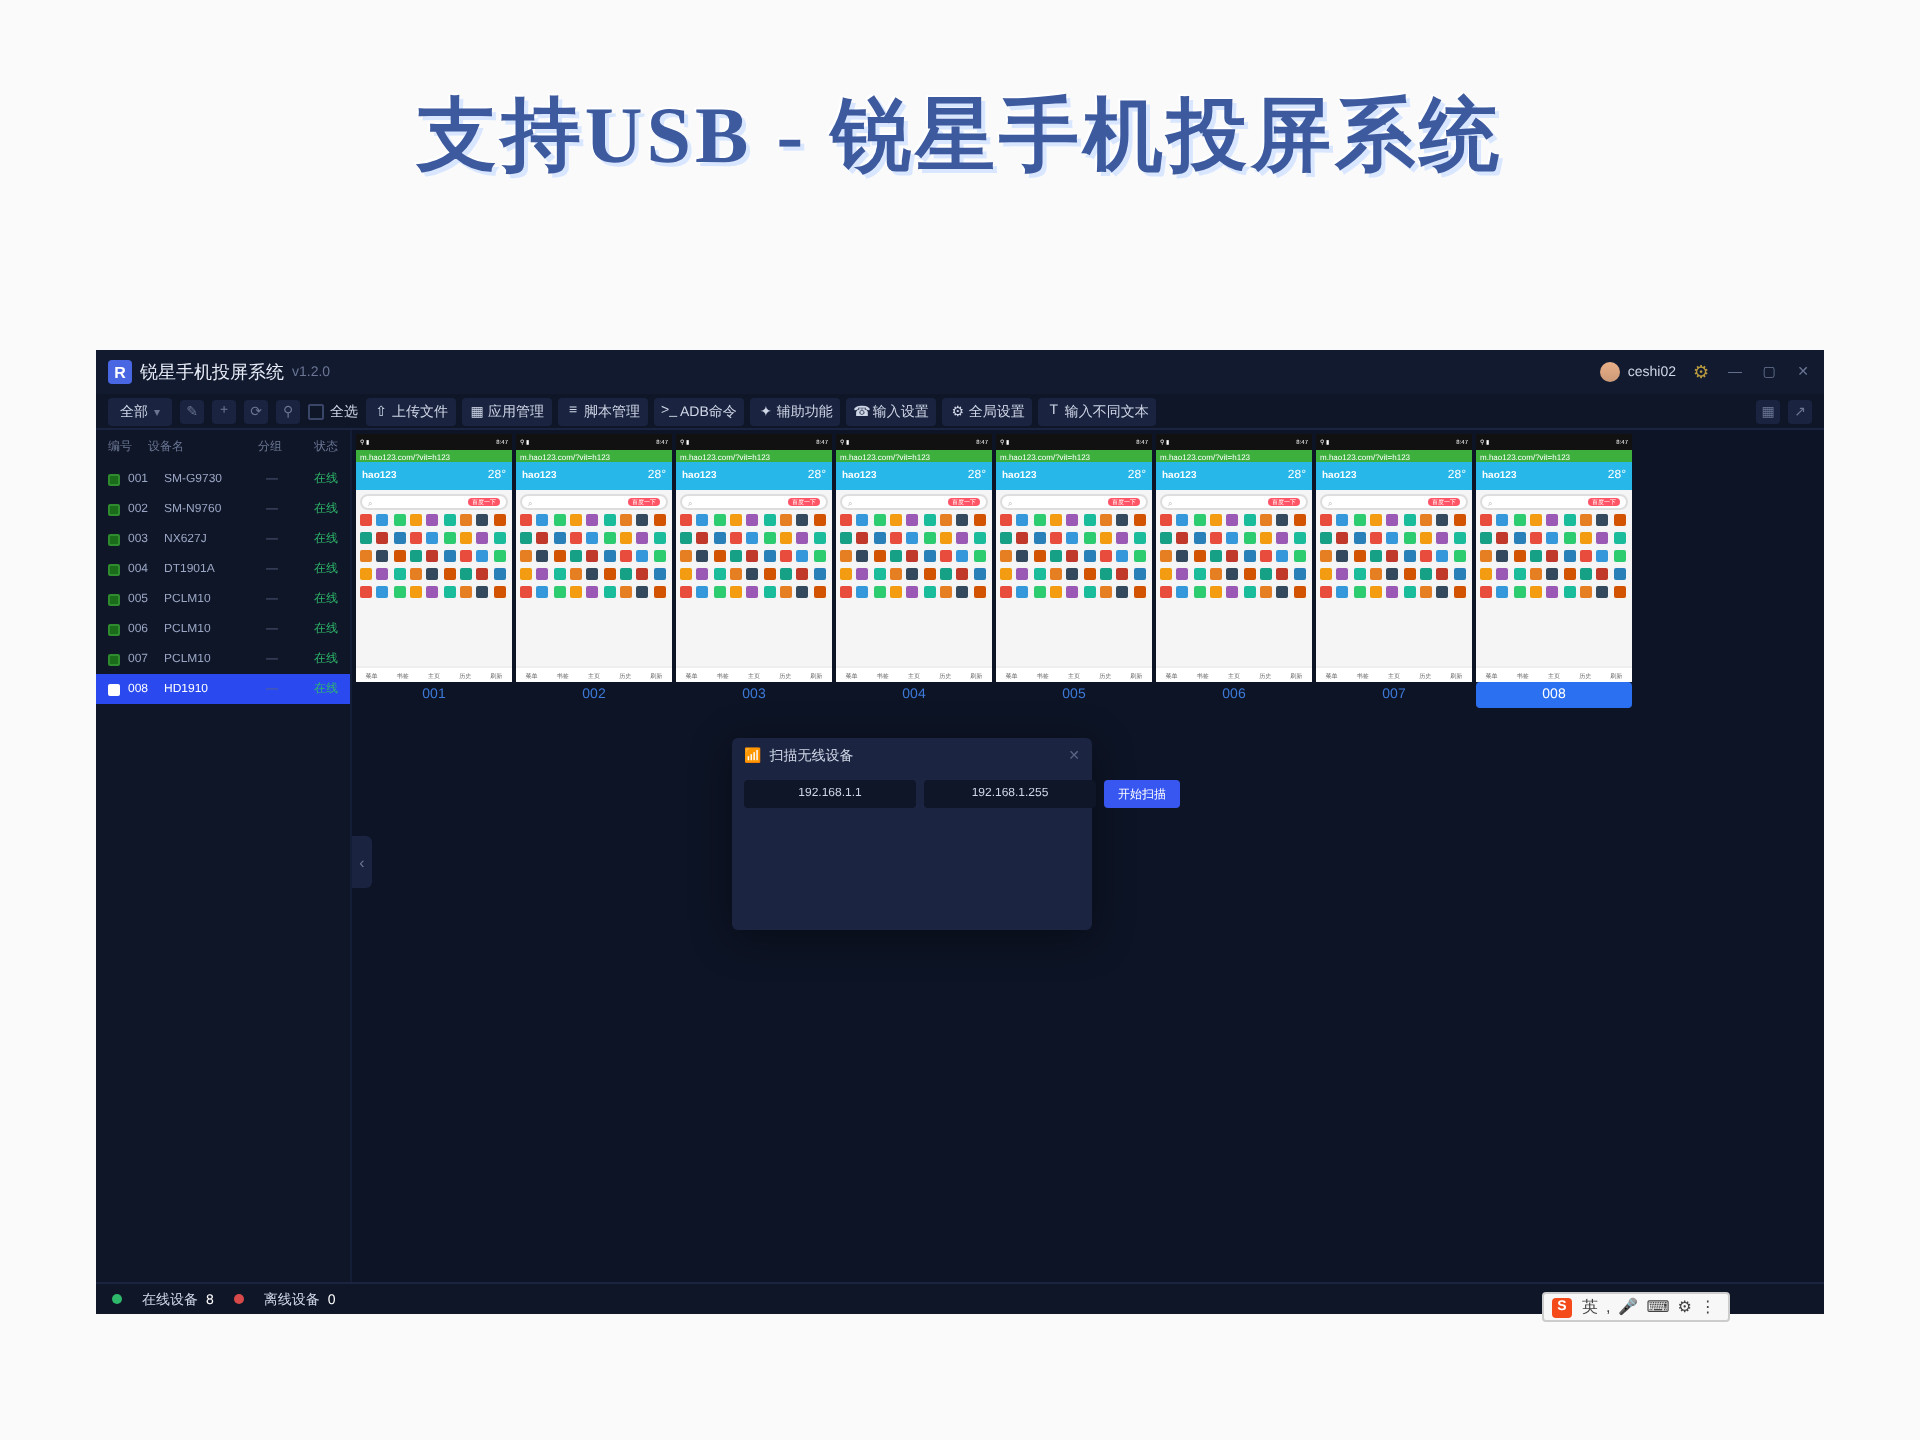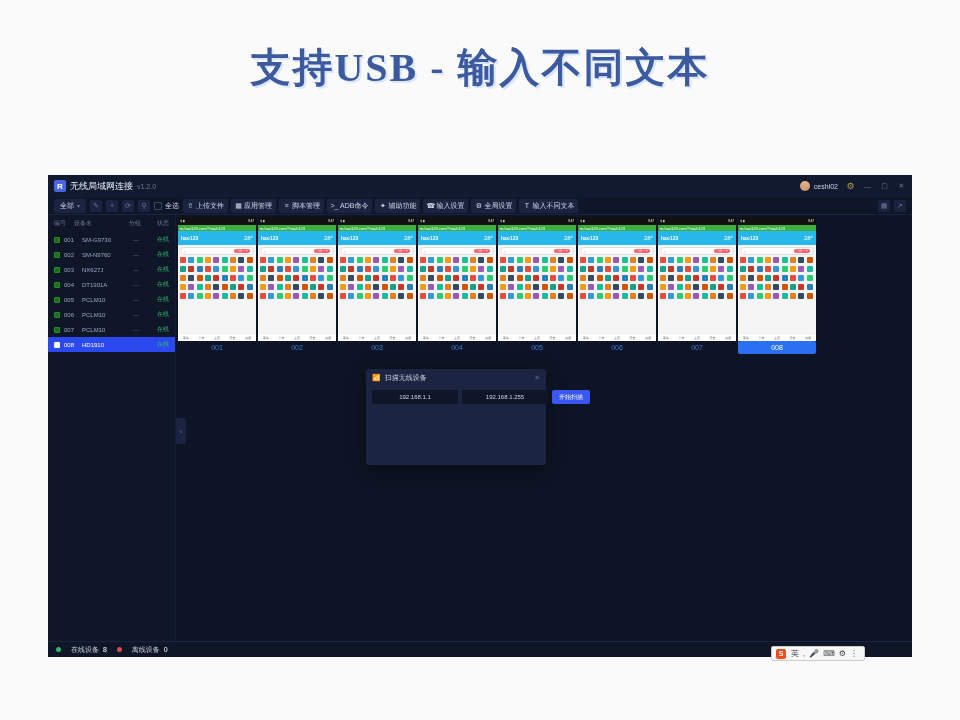--- a/index.html
+++ b/index.html
@@ -264,26 +264,26 @@
   height:15px;
   display:flex;align-items:center;gap:3px;
   background:#f7f7f7;border:1px solid #ccc;border-radius:2px;
   padding:0 4px;font-size:8px;color:#444;
 }
 .ime-logo{width:10px;height:10px;background:#f54a1a;border-radius:2px;color:#fff;display:flex;align-items:center;justify-content:center;font-size:7px;font-weight:bold}
 </style>
 </head>
 <body>
 
-<div class="hero-title">支持USB - 输入不同文本</div>
+<div class="hero-title">支持USB - 锐星手机投屏系统</div>
 
 <div class="app-window">
   <div class="titlebar">
     <div class="app-logo">R</div>
-    <span class="app-title">无线局域网连接</span>
+    <span class="app-title">锐星手机投屏系统</span>
     <span class="app-version">v1.2.0</span>
     <div class="titlebar-right">
       <div class="user-pill">
         <span class="avatar"></span>
         <span>ceshi02</span>
       </div>
       <span class="win-btn gear"></span>
       <span class="win-btn min"></span>
       <span class="win-btn max"></span>
       <span class="win-btn close"></span>

